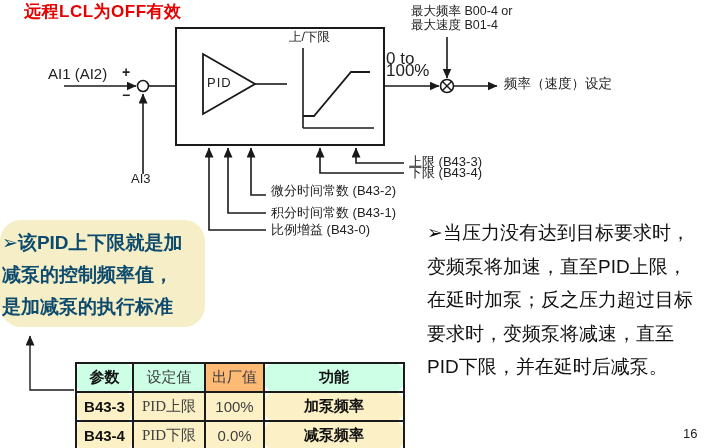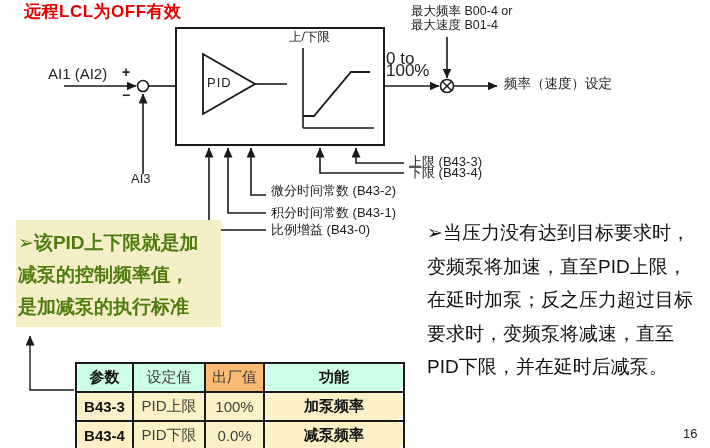--- a/index.html
+++ b/index.html
@@ -16,34 +16,34 @@
   .ai3{left:131px;top:172px;font-size:13px;color:#222;}
   .pid{left:207px;top:76px;font-size:13px;color:#222;letter-spacing:1px;}
   .limiter{left:289px;top:31px;font-size:12.5px;color:#222;}
   .range{left:386px;top:53px;font-size:17px;line-height:12px;color:#222;white-space:nowrap;position:absolute;}
   .maxf{left:411px;top:5px;font-size:12.5px;line-height:13.5px;color:#222;white-space:nowrap;position:absolute;}
   .outlbl{left:504px;top:77px;font-size:13.5px;color:#222;}
   .plbl{font-size:13px;color:#222;}
   .upper{left:409px;top:155px;} .lower{left:409px;top:166px;}
   .deriv{left:271px;top:184px;} .integ{left:271px;top:206px;} .prop{left:271px;top:223px;}
   .note-left{
-    position:absolute;left:16px;top:220px;width:205px;height:107px;
+    position:absolute;left:0;top:220px;width:205px;height:107px;
     padding:7px 0 0 2px;box-sizing:border-box;
-    font-size:19px;font-weight:bold;line-height:32px;white-space:nowrap;color:#4d7c0f;
+    font-size:19px;font-weight:bold;line-height:32px;white-space:nowrap;color:#0c4a6e;border-radius:21px;
   }
   .note-right{
     position:absolute;left:427px;top:216px;width:285px;
     font-size:19px;line-height:33.5px;white-space:nowrap;color:#111;
   }
   table.param{
     position:absolute;left:75px;top:362px;border-collapse:collapse;
     font-size:15px;font-weight:bold;color:#111;table-layout:fixed;
   }
   table.param td{border:2px solid #1a1a1a;text-align:center;padding:0;height:27px;}
-  td.c0{width:55px;border-radius:9px;} td.c1{width:70px;} td.c2{width:57px;} td.c3{width:138px;text-align:left;padding-left:8px;border-radius:11px;}
+  td.c0{width:55px;border-radius:9px;} td.c1{width:70px;font-family:Liberation Serif, serif;} td.c2{width:57px;} td.c3{width:138px;text-align:left;padding-left:8px;border-radius:11px;}
   .soft{color:#3f3f3f;font-weight:normal;}
   .pagenum{left:683px;top:427px;font-size:13px;color:#222;}
 </style>
 </head>
 <body>
 
 <div id="canvas">
 
   <svg id="svg-layer" viewBox="0 0 710 448" xmlns="http://www.w3.org/2000/svg">
     <defs>

